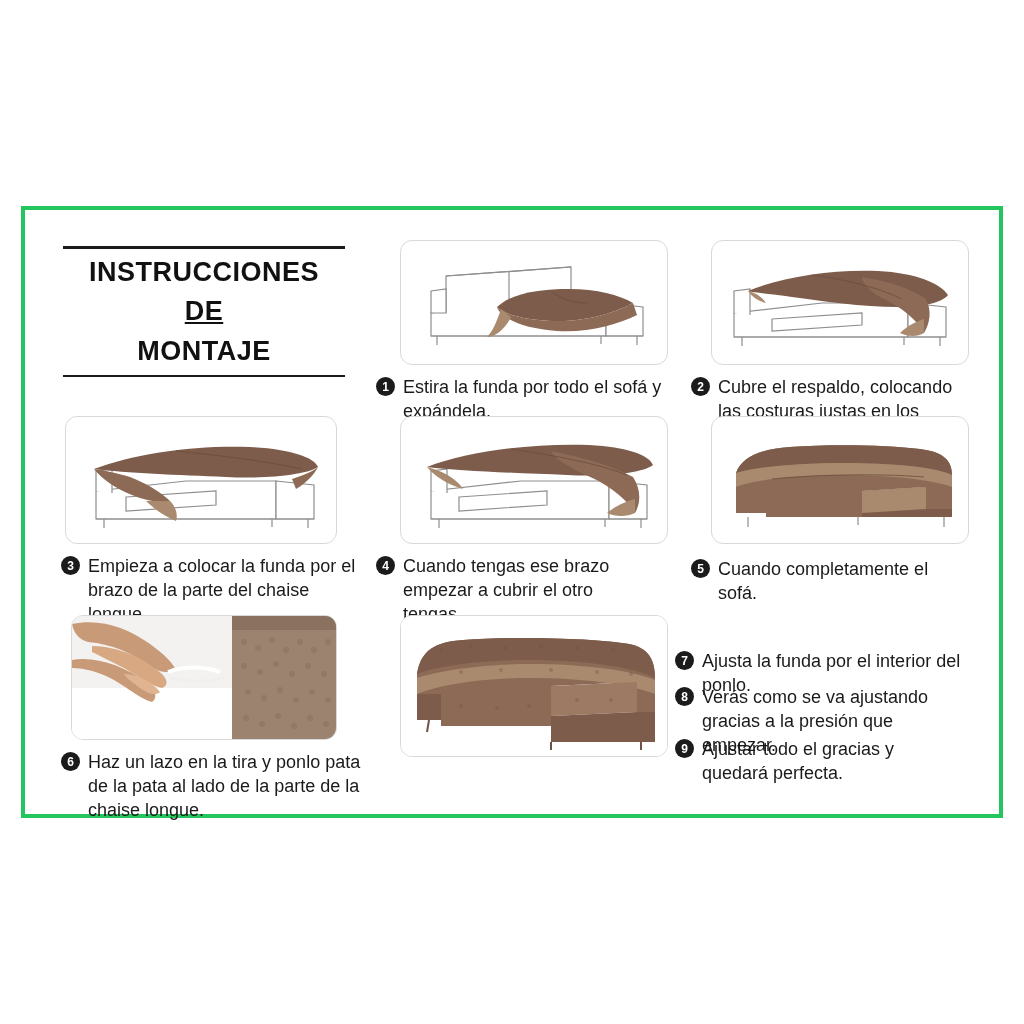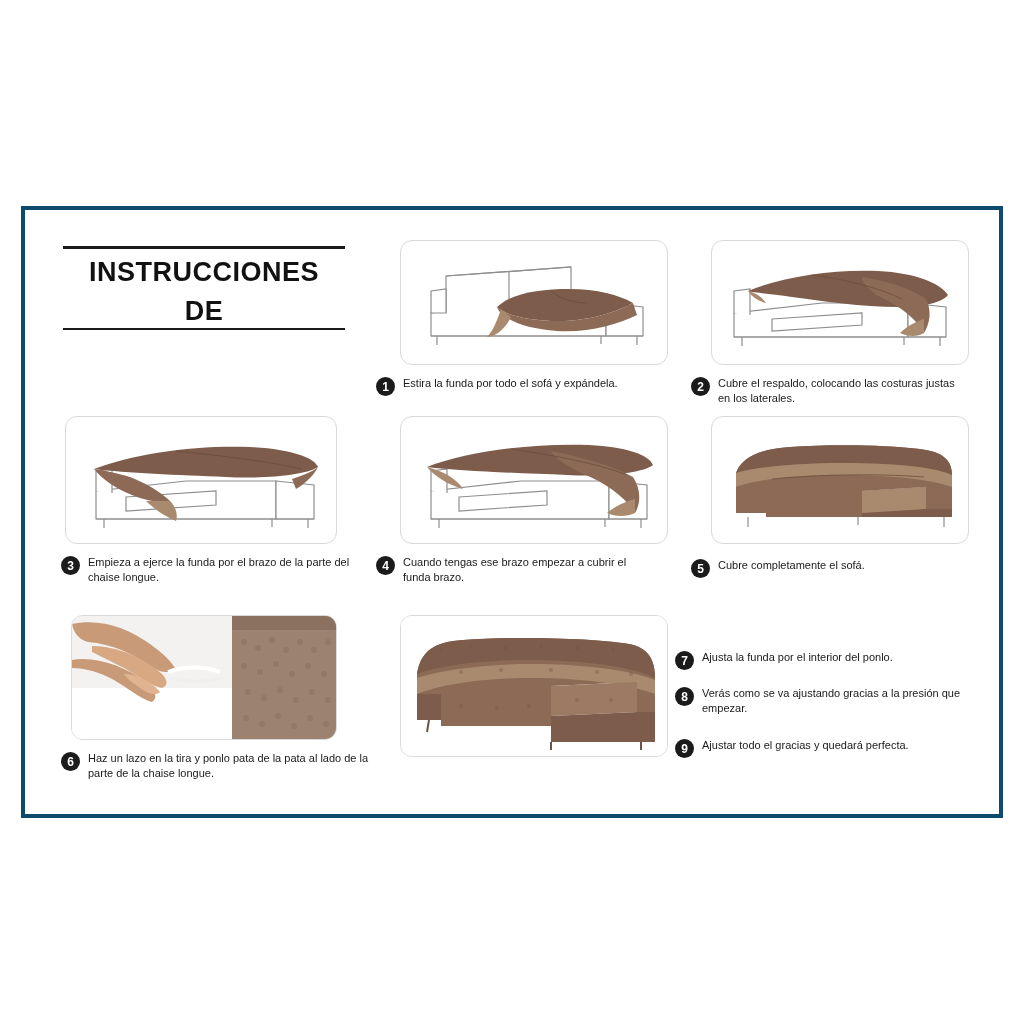--- a/index.html
+++ b/index.html
@@ -12,21 +12,21 @@
     height: 1024px;
     font-family: "Liberation Sans", sans-serif;
     overflow: hidden;
   }
   .sheet {
     position: absolute;
     left: 21px;
     top: 206px;
     width: 982px;
     height: 612px;
-    border: 4px solid #0c4a6e;
+    border: 4px solid #22c55e;
     background: #ffffff;
     box-sizing: border-box;
   }
   .inner {
     position: absolute;
     inset: 0;
     padding: 0;
   }
 
   
@@ -77,38 +77,39 @@
     background: #1b1b1b;
     color: #ffffff;
     font-size: 12px;
     font-weight: bold;
     display: flex;
     align-items: center;
     justify-content: center;
     margin-top: 1px;
   }
   .step-text {
-    font-size: 11px;
+    font-size: 18px;
     color: #1a1a1a;
     line-height: 1.32;
   }
 
   
   svg { display: block; }
 </style>
 </head>
 <body>
 
 <div class="sheet">
   <div class="inner">
 
     <div class="title-block">
       <div class="title-rule"></div>
       <div class="title-text">INSTRUCCIONES</div>
-      <div class="title-text" style="padding:0;">DE</div>
+      <div class="title-text" style="padding:0;text-decoration:underline;">DE</div>
+      <div class="title-text">MONTAJE</div>
       <div class="title-rule thin"></div>
     </div>
 
     <div class="panel" style="left:375px; top:30px; width:268px; height:125px;">
       <svg viewBox="0 0 268 125" width="268" height="125">
         <g fill="none" stroke="#8e8e8e" stroke-width="1.2">
 
           <path d="M30 95 L30 72 L120 62 L205 62 L205 95 Z" fill="#fff"></path>
           <path d="M205 62 L242 66 L242 95 L205 95 Z" fill="#fff"></path>
           <path d="M30 95 L242 95"></path>
@@ -215,31 +216,31 @@
           <g stroke="#8e8e8e" stroke-width="1.2" fill="none">
             <path d="M36 100 L36 110 M232 100 L232 110 M146 100 L146 108"></path>
           </g>
           <path d="M60 62 C100 58, 160 56, 212 60" fill="none" stroke="#6b4c3c" stroke-width="0.8"></path>
         </g>
       </svg>
     </div>
 
     <div class="step" style="left:36px; top:345px; width:300px;">
       <div class="badge">3</div>
-      <div class="step-text">Empieza a ejerce la funda por el brazo de la parte del chaise longue.</div>
+      <div class="step-text">Empieza a colocar la funda por el brazo de la parte del chaise longue.</div>
     </div>
 
     <div class="step" style="left:351px; top:345px; width:280px;">
       <div class="badge">4</div>
-      <div class="step-text">Cuando tengas ese brazo empezar a cubrir el funda brazo.</div>
+      <div class="step-text">Cuando tengas ese brazo empezar a cubrir el otro tengas.</div>
     </div>
 
     <div class="step" style="left:666px; top:348px; width:268px;">
       <div class="badge">5</div>
-      <div class="step-text">Cubre completamente el sofá.</div>
+      <div class="step-text">Cuando completamente el sofá.</div>
     </div>
 
     <div class="panel" style="left:46px; top:405px; width:266px; height:125px;">
       <svg viewBox="0 0 266 125" width="266" height="125">
         <rect x="0" y="0" width="266" height="125" fill="#f3f2f0"></rect>
 
         <rect x="160" y="0" width="106" height="125" fill="#9c8370"></rect>
         <rect x="160" y="0" width="106" height="14" fill="#8b7260"></rect>
         <g fill="#8a705d" opacity="0.55">
           <circle cx="172" cy="26" r="3"></circle>

